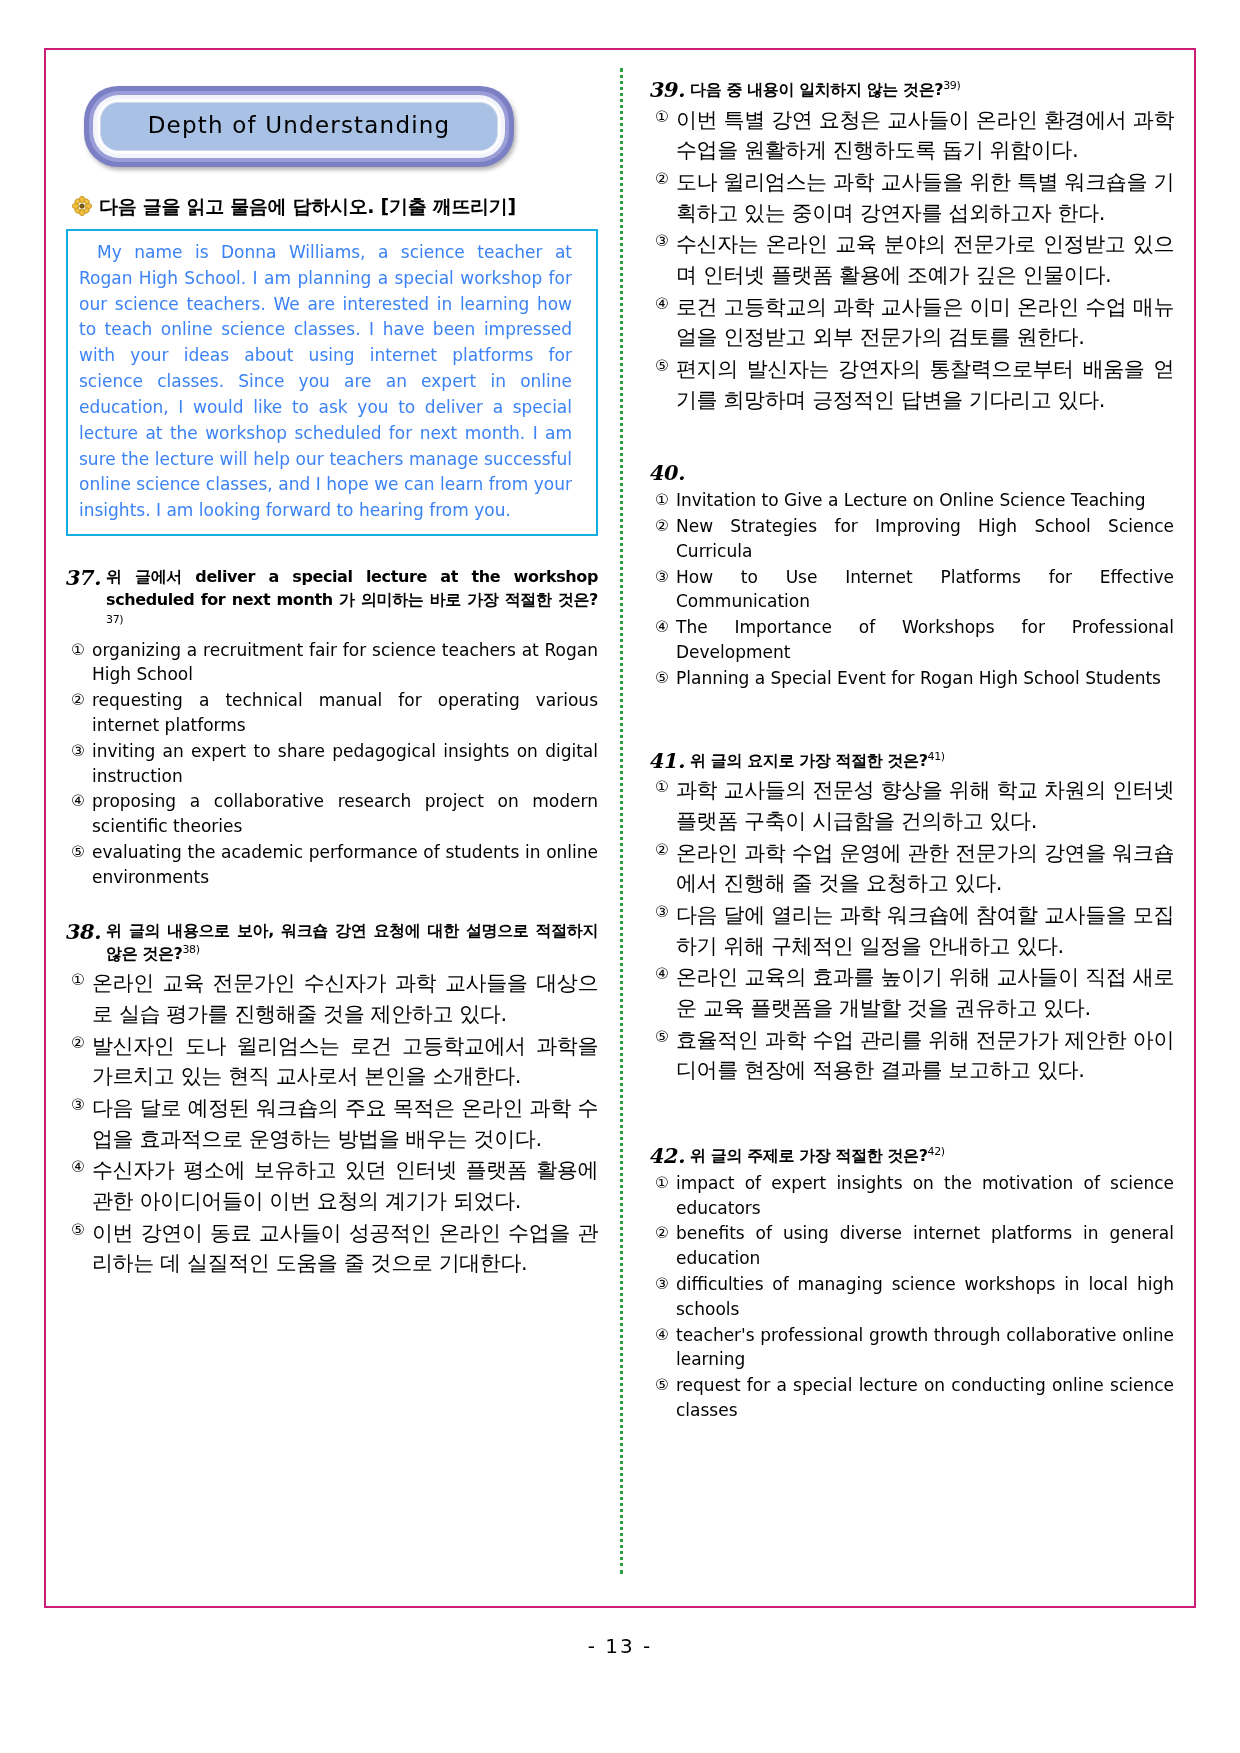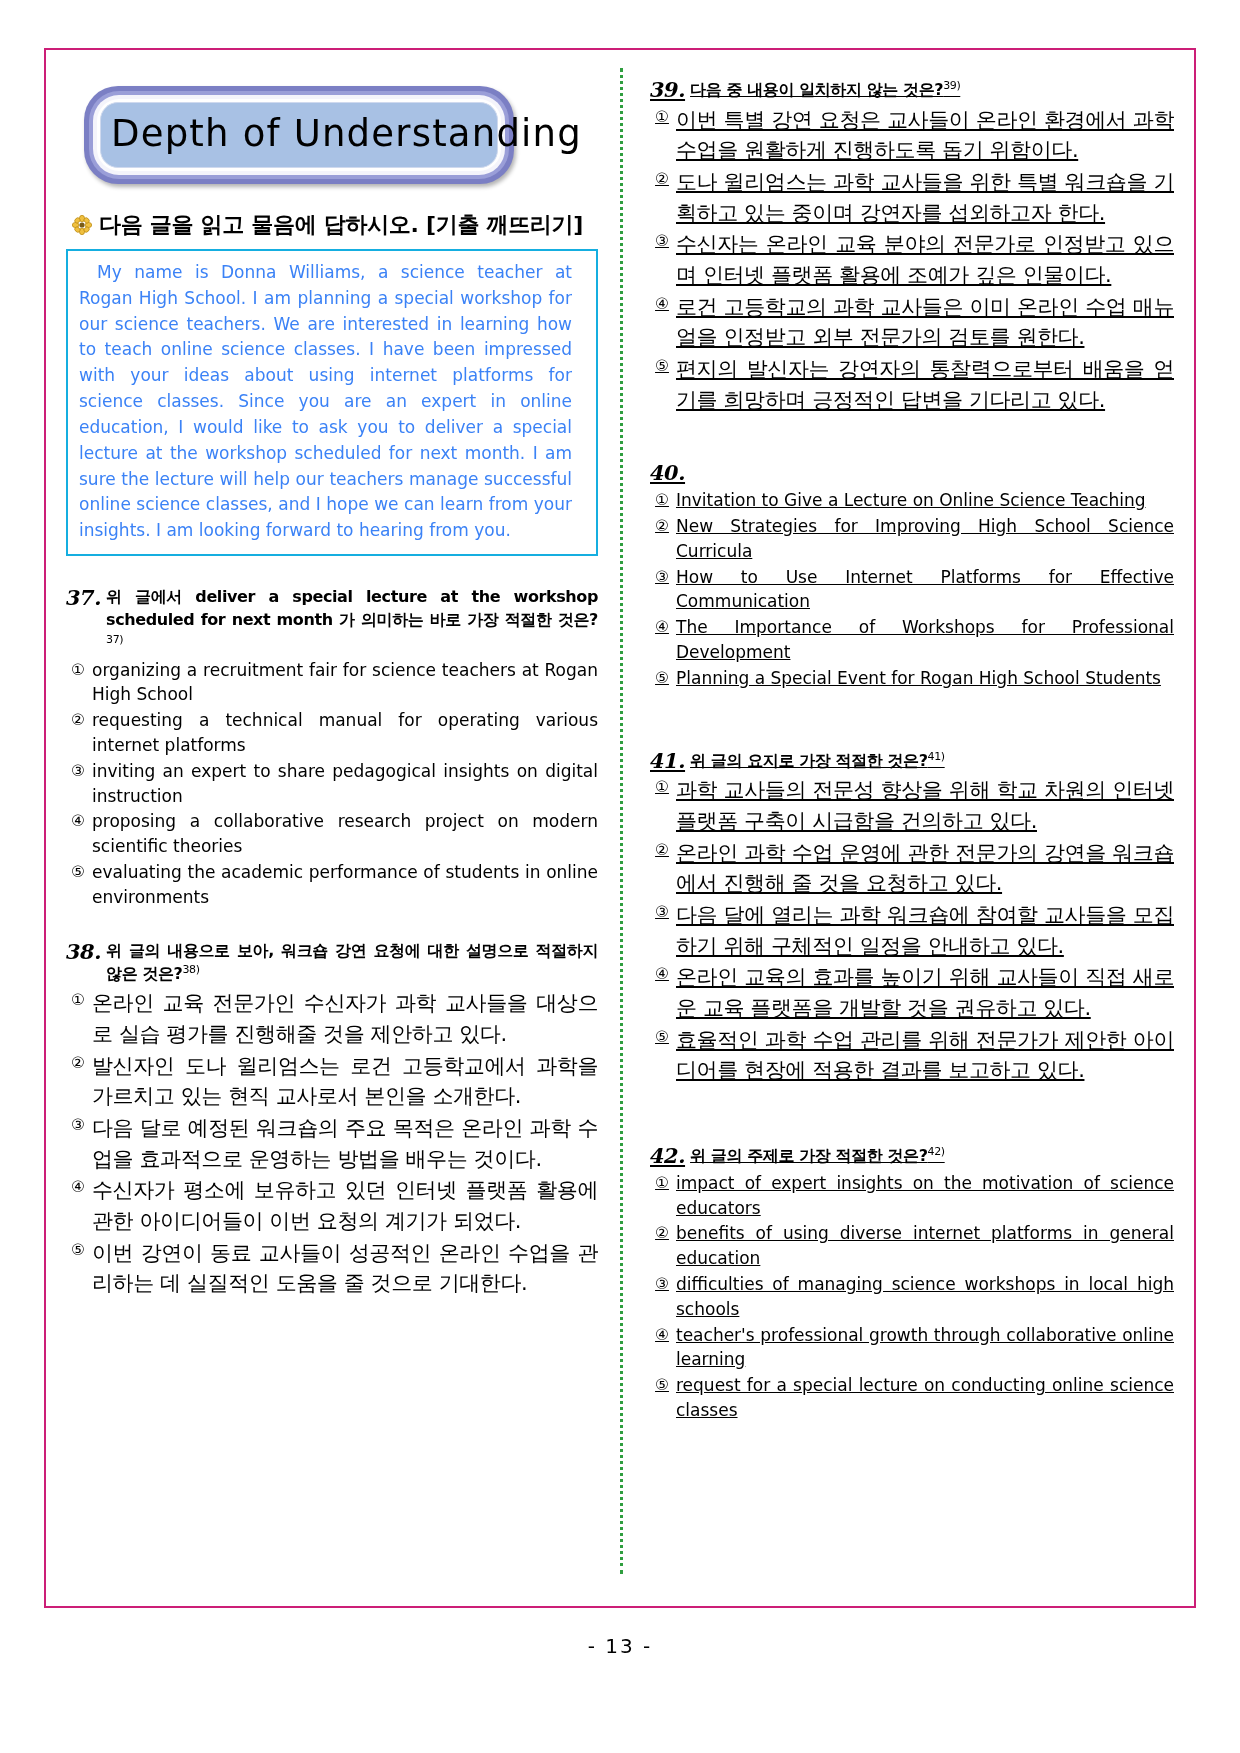--- a/index.html
+++ b/index.html
@@ -33,21 +33,21 @@
     display: flex;
     width: 100%;
     height: 100%;
   }
 
   .col {
     width: 50%;
     padding-top: 10px;
   }
   .col-left  { padding-right: 22px; }
-  .col-right { padding-left: 30px; text-decoration: underline; }
+  .col-right { padding-left: 30px; }
 
   
   #divider {
     position: absolute;
     left: 50%;
     top: 0px;
     bottom: 22px;
     width: 0;
     border-left: 3px dotted #2f9e3f;
   }
@@ -80,38 +80,38 @@
   }
   .banner-inner {
     background: #a8c1e4;
     border: 1px solid #cfd9ee;
     border-radius: 18px;
     text-align: center;
     padding: 9px 10px 12px 10px;
   }
   .banner-text {
     font-family: "DejaVu Sans", sans-serif;
-    font-size: 37px;
+    font-size: 23px;
     letter-spacing: 1.2px;
     color: #000000;
     white-space: nowrap;
     text-align: center;
   }
 
   
   .instr-row {
     display: flex;
     align-items: baseline;
     margin: 26px 0 9px 6px;
   }
   .flower-icon { width: 20px; height: 20px; margin-right: 7px; position: relative; top: 3px; flex: 0 0 auto;}
   .instr-text {
     font-family: "DejaVu Sans", sans-serif;
     font-weight: bold;
-    font-size: 22px;
+    font-size: 19px;
     color: #000;
     letter-spacing: -0.3px;
   }
 
   
   .passage {
     border: 2.5px solid #15aee0;
     padding: 9px 24px 10px 11px;
     font-size: 17px;
     line-height: 1.52;

